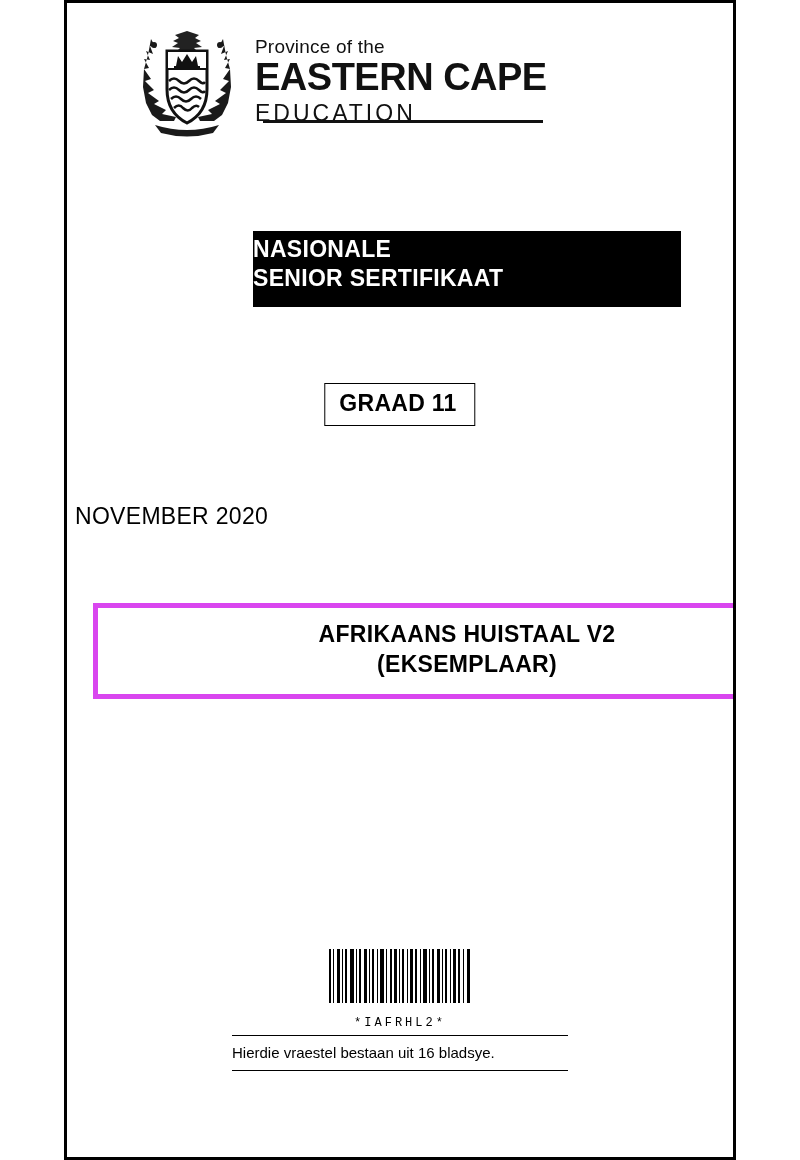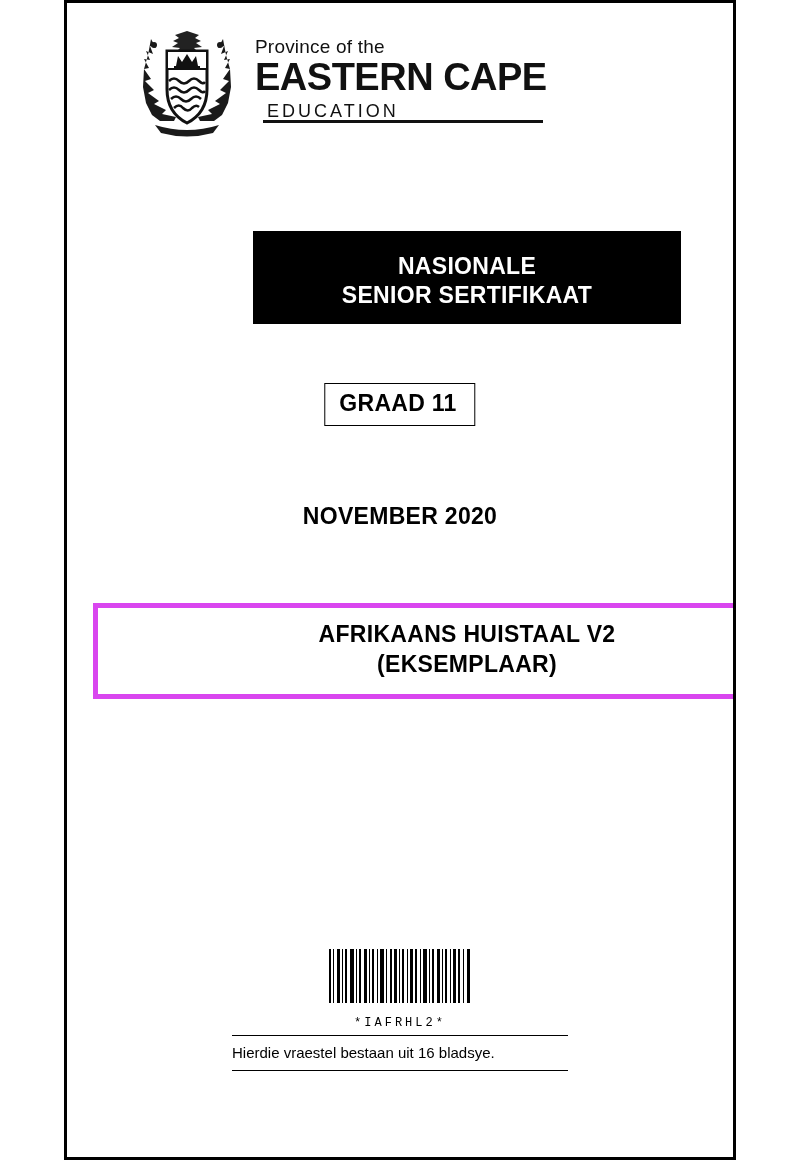--- a/index.html
+++ b/index.html
@@ -46,45 +46,43 @@
     color: #111;
   }
   .logo-text .line2 {
     font-size: 38px;
     font-weight: bold;
     letter-spacing: -0.5px;
     margin-top: 2px;
     color: #111;
   }
   .logo-text .line3 {
-    font-size: 18px;
+    font-size: 23px;
     letter-spacing: 3px;
     margin-top: 6px;
     color: #111;
-    margin-left: 12px;
   }
   .rule-under-logo {
     position: absolute;
     left: 196px;
     top: 117px;
     width: 280px;
     height: 3px;
     background: #111;
   }
 
   
   .banner {
     position: absolute;
     top: 228px;
     left: 186px;
     width: 428px;
     background: #000000;
     color: #ffffff;
-    text-align: center;
-    padding: 21px 0 13px 0;
+    padding: 4px 0 13px 0;
     font-size: 23px;
     font-weight: bold;
     line-height: 1.28;
     letter-spacing: 0.3px;
   }
 
   
   .grade-box {
     position: absolute;
     top: 380px;
@@ -94,25 +92,25 @@
     padding: 6px 18px 8px 14px;
     font-size: 23px;
     font-weight: bold;
     letter-spacing: 0.3px;
   }
 
   
   .exam-date {
     position: absolute;
     top: 500px;
-    left: 0;
+    left: 8px;
     width: 100%;
-    text-align: center;
-    font-size: 23px;
-    font-weight: bold;
+    text-align: left;
+    font-size: 23px;
+    font-weight: normal;
     letter-spacing: 0.3px;
   }
 
   
   .subject-box {
     position: absolute;
     top: 600px;
     left: 26px;
     width: 748px;
     border: 5px solid #d946ef;

